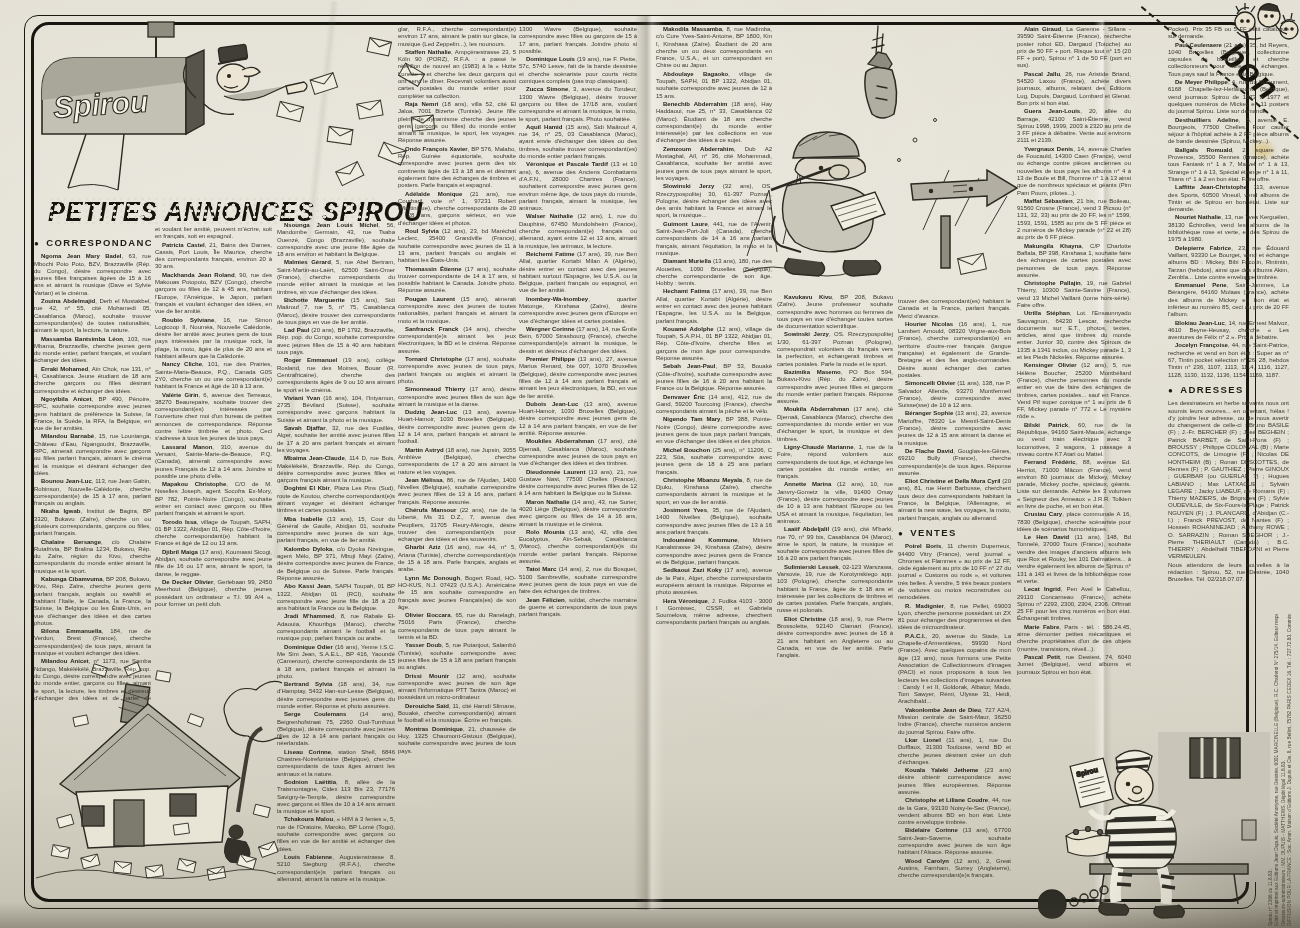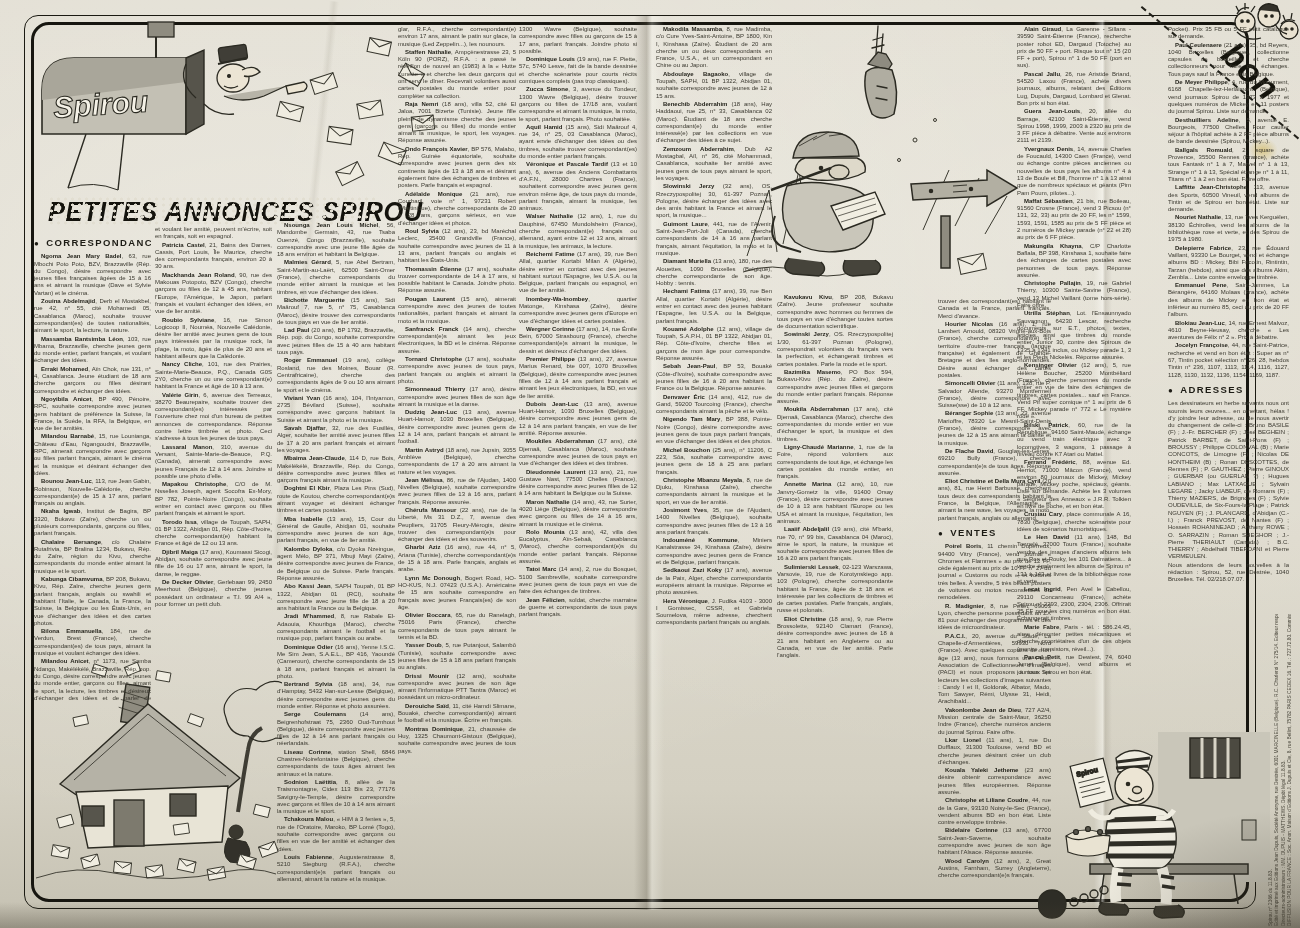--- a/index.html
+++ b/index.html
@@ -443,21 +443,21 @@
         <p class="ad"><b>Kavukavu Kivu</b>, BP 208, Bukavu (Zaïre). Jeune professeur souhaite correspondre avec hommes ou femmes de tous pays en vue d'échanger toutes sortes de documentation scientifique.</p>
         <p class="ad"><b>Sowinski Jerzy</b>, OS. Rzeczypospolitej 1/30, 61-397 Poznan (Pologne), correspondrait volontiers du français vers la perfection, et échangerait timbres et cartes postales. Parle la mode et le sport.</p>
         <p class="ad"><b>Bazimika Masemo</b>, PO Box 594, Bukavu-Kivu (Rép. du Zaïre), désire correspondre avec jeunes filles et garçons du monde entier parlant français. Réponse assurée.</p>
         <p class="ad"><b>Moukila Abderrahman</b> (17 ans), cité Djemaâ, Casablanca (Maroc), cherche des correspondantes du monde entier en vue d'échanger le sport, la musique et des timbres.</p>
         <p class="ad"><b>Ligny-Chaudé Marianne</b>, 1, rue de la Foire, répond volontiers aux correspondants de tout âge, et échange les cartes postales du monde entier, en français.</p>
         <p class="ad"><b>Annette Marina</b> (12 ans), 10, rue Janvry-Gometz la ville, 91400 Orsay (France), désire correspondre avec jeunes de 10 à 13 ans habitant l'Europe ou les USA et aimant la musique, l'équitation, les animaux.</p>
         <p class="ad"><b>Laaiif Abdeljalil</b> (19 ans), cité M'barki, rue 70, n° 99 bis, Casablanca 04 (Maroc), aime le sport, la nature, la musique et souhaite correspondre avec jeunes filles de 16 à 20 ans parlant français.</p>
         <p class="ad"><b>Sulimierski Lessek</b>, 02-123 Warszawa, Varsovie, 19, rue de Korotynskiego app. 103 (Pologne), cherche correspondante habitant la France, âgée de ± 18 ans et intéressée par les collections de timbres et de cartes postales. Parle français, anglais, russe et polonais.</p>
         <p class="ad"><b>Eliot Christine</b> (18 ans), 9, rue Pierre Brossolette, 92140 Clamart (France), désire correspondre avec jeunes de 18 à 21 ans habitant en Angleterre ou au Canada, en vue de lier amitié. Parle l'anglais.</p>
       </div>
-      <div class="col" style="left: 938px; top: 298px; width: 113px; height: 630px;">
+      <div class="col" style="left: 898px; top: 298px; width: 113px; height: 630px;">
         <p class="ad cont">trouver des correspondant(es) habitant le Canada et la France, parlant français. Merci d'avance.</p>
         <p class="ad"><b>Hourier Nicolas</b> (16 ans), 1, rue Lambert Arnould, 08320 Vrigne-aux-Bois (France), cherche correspondant(e) en territoire d'outre-mer français (langue française) et également de Grande-Bretagne et des îles anglo-normandes. Désire aussi échanger des cartes postales.</p>
         <p class="ad"><b>Simoncelli Olivier</b> (11 ans), 138, rue P. Salvador Allende, 93270 Montfermeil (France), désire correspondre avec Suisse(sse) de 10 à 12 ans.</p>
         <p class="ad"><b>Béranger Sophie</b> (13 ans), 23, avenue Marioffre, 78320 Le Mesnil-Saint-Denis (France), désire correspondre avec jeunes de 12 à 15 ans aimant la danse et la musique.</p>
         <p class="ad"><b>De Flache David</b>, Gouglas-les-Gênes, 69210 Bully (France), cherche correspondant(e)s de tous âges. Réponse assurée.</p>
         <p class="ad"><b>Eliot Christine et Della Mura Cyril</b> (20 ans), 81, rue Henri Barbusse, cherchent tous deux des correspondants habitant la France, la Belgique, l'Allemagne, et aimant la new wave, les voyages, la moto, parlant français, anglais ou allemand.</p>
         <div class="sechead"><span class="bullet">●</span>VENTES</div>
         <p class="ad"><b>Poirel Boris</b>, 11 chemin Duperreux, 94400 Vitry (France), vend journal « Chromes et Flammes » au prix de 12 FF, cède également au prix de 10 FF n° 27 du journal « Customs ou rods », et voitures très belles. À vendre, 5 très beaux posters de voitures ou motos reconstruites ou remodelées.</p>
         <p class="ad"><b>R. Madignier</b>, 8, rue Pellet, 69003 Lyon, cherche personne possédant un ZX 81 pour échanger des programmes et des idées de microordinateur.</p>
         <p class="ad"><b>P.A.C.I.</b>, 20, avenue du Stade, La Chapelle-d'Armentières, 59930 Nord (France). Avec quelques copains de mon âge (13 ans), nous formons une Petite Association de Collectionneurs d'images (PACI) et nous proposons à tous les lecteurs les collections d'images suivantes : Candy I et II, Goldorak, Albator, Mado, Tom Sawyer, Rémi, Ulysse 31, Heidi, Arachibald...</p>

